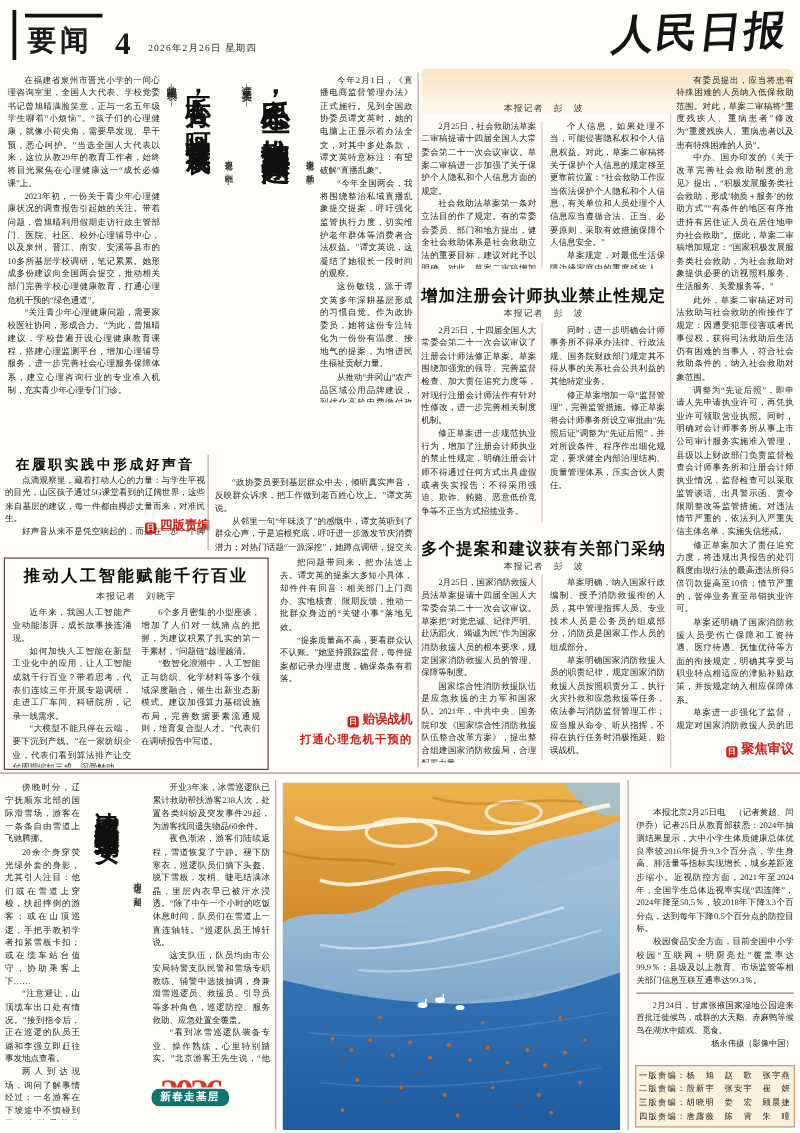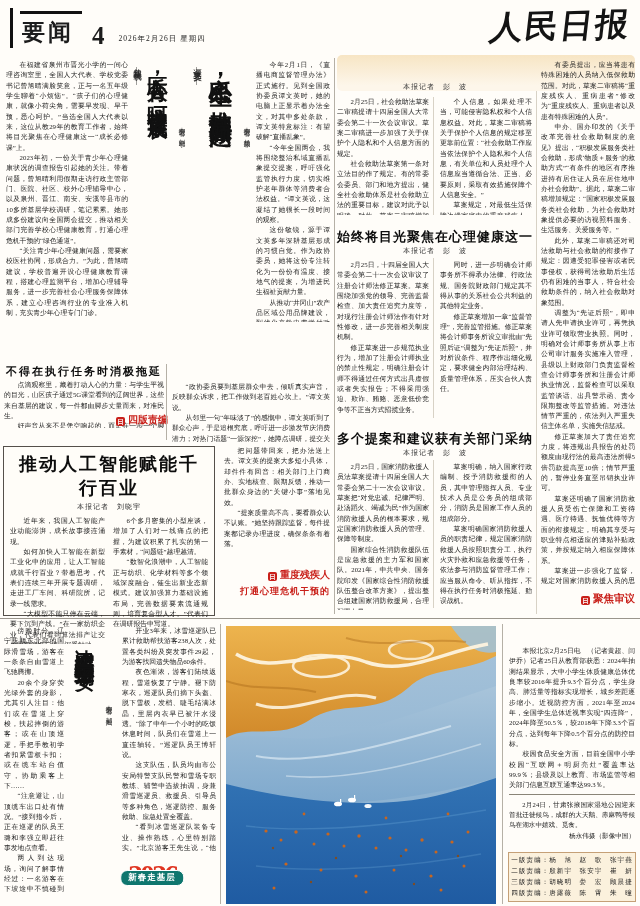--- a/index.html
+++ b/index.html
@@ -87,59 +87,59 @@
   <div class="col vert vby" style="left:242px;top:122px;height:95px;">本报记者　杨颜菲</div>
 
   <div class="col t" style="left:256px;top:60px;width:74px;height:262px;">
     <p>今年2月1日，《直播电商监督管理办法》正式施行。见到全国政协委员谭文英时，她的电脑上正显示着办法全文，对其中多处条款，谭文英特意标注：有望破解“直播乱象”。</p>
     <p>“今年全国两会，我将围绕整治私域直播乱象提交提案，呼吁强化监管执行力度，切实维护老年群体等消费者合法权益。”谭文英说，这凝结了她很长一段时间的观察。</p>
     <p>这份敏锐，源于谭文英多年深耕基层形成的习惯自觉。作为政协委员，她将这份专注转化为一份份有温度、接地气的提案，为增进民生福祉贡献力量。</p>
     <p>从推动“井冈山”农产品区域公用品牌建设，到优化高龄电费缴付政策、加快老旧小区改造、完善交通安全监管法规……多个提案和建议获有关部门采纳，转化为政策措施。</p>
   </div>
 
 
-  <div class="col hhead" style="left:4px;top:364px;width:160px;font-size:11px;letter-spacing:2px;">不得在执行任务时消极拖延</div>
+  <div class="col hhead" style="left:4px;top:364px;width:160px;font-size:11px;letter-spacing:2px;">在履职实践中形成好声音</div>
   <div class="col t" style="left:4px;top:380px;width:160px;height:48px;">
     <p>点滴观察里，藏着打动人心的力量：与学生平视的目光，山区孩子通过5G课堂看到的辽阔世界，这些来自基层的建议，每一件都由脚步丈量而来，对准民生。</p>
     <p>好声音从来不是凭空响起的，而是在一步一个脚印的履职实践中慢慢形成的。</p>
   </div>
   <div class="col rlabel" style="left:116px;top:413px;font-size:10px;">
     <span class="rsq">日</span><span>四版责编</span>
   </div>
 
   <div class="vrule" style="left:166px;top:364px;height:76px;"></div>
 
   <div class="col t" style="left:172px;top:382px;width:158px;height:60px;">
     <p>“政协委员要到基层群众中去，倾听真实声音，反映群众诉求，把工作做到老百姓心坎上。”谭文英说。</p>
     <p>从邻里一句“年味淡了”的感慨中，谭文英听到了群众心声，于是追根究底，呼吁进一步激发节庆消费潜力；对热门话题“一源深挖”，她蹲点调研，提交关于完善消费环境的提案……</p>
   </div>
 
   <div class="aibox">
-    <div class="hhead" style="font-size:18px;letter-spacing:2px;">推动人工智能赋能千行百业</div>
+    <div class="hhead" style="font-size:13px;letter-spacing:2px;">推动人工智能赋能千行百业</div>
     <div class="byline" style="margin:2px 0 4px;">本报记者　刘晓宇</div>
     <div style="display:flex;gap:8px;">
       <div class="t" style="width:96px;height:128px;">
         <p>近年来，我国人工智能产业动能澎湃，成长故事接连涌现。</p>
         <p>如何加快人工智能在新型工业化中的应用，让人工智能成就千行百业？带着思考，代表们连续三年开展专题调研，走进工厂车间、科研院所，记录一线需求。</p>
         <p>“大模型不能只停在云端，要下沉到产线。”在一家纺织企业，代表们看到算法排产让交付周期缩短三成，深受触动。</p>
       </div>
       <div class="t" style="width:96px;height:128px;">
         <p>6个多月密集的小型座谈，增加了人们对一线痛点的把握，为建议积累了扎实的第一手素材，“问题链”越理越清。</p>
         <p>“数智化浪潮中，人工智能正与纺织、化学材料等多个领域深度融合，催生出新业态新模式。建议加强算力基础设施布局，完善数据要素流通规则，培育复合型人才。”代表们在调研报告中写道。</p>
       </div>
     </div>
   </div>
 
   <div class="col t" style="left:224px;top:446px;width:106px;height:118px;">
     <p>把问题带回来，把办法送上去。谭文英的提案大多短小具体，却件件有回音：相关部门上门商办、实地核查、限期反馈，推动一批群众身边的“关键小事”落地见效。</p>
     <p>“提案质量高不高，要看群众认不认账。”她坚持跟踪监督，每件提案都记录办理进度，确保条条有着落。</p>
   </div>
   <div class="col" style="left:222px;top:568px;width:108px;text-align:right;">
     <div class="rlabel" style="font-size:10px;">
-      <span class="rsq">日</span><span>重度残疾人</span>
+      <span class="rsq">日</span><span>贻误战机</span>
     </div>
     <div class="rlabel" style="font-size:9px;margin-top:3px;letter-spacing:1px;">打通心理危机干预的</div>
   </div>
 
   <div class="vrule" style="left:334px;top:58px;height:556px;"></div>
   <div class="vrule" style="left:433px;top:97px;height:118px;background:#d8d2c6;"></div>
   <div class="vrule" style="left:433px;top:258px;height:160px;background:#d8d2c6;"></div>
   <div class="vrule" style="left:433px;top:460px;height:148px;background:#d8d2c6;"></div>
   <div class="vrule" style="left:536px;top:58px;height:556px;background:#d8d2c6;"></div>
 
@@ -148,21 +148,21 @@
   <div class="col byline" style="left:337px;top:82px;width:196px;">本报记者　彭　波</div>
   <div class="col t" style="left:337px;top:97px;width:92px;height:118px;">
     <p>2月25日，社会救助法草案二审稿提请十四届全国人大常委会第二十一次会议审议。草案二审稿进一步加强了关于保护个人隐私和个人信息方面的规定。</p>
     <p>社会救助法草案第一条对立法目的作了规定。有的常委会委员、部门和地方提出，健全社会救助体系是社会救助立法的重要目标，建议对此予以明确。对此，草案二审稿增加规定“健全社会救助体系”，并将“共享改革发展成果”修改为“让人民共享改革发展成果”。</p>
   </div>
   <div class="col t" style="left:440px;top:97px;width:92px;height:118px;">
     <p>个人信息，如果处理不当，可能侵害隐私权和个人信息权益。对此，草案二审稿将关于保护个人信息的规定移至更靠前位置：“社会救助工作应当依法保护个人隐私和个人信息，有关单位和人员处理个人信息应当遵循合法、正当、必要原则，采取有效措施保障个人信息安全。”</p>
     <p>草案规定，对最低生活保障边缘家庭中的重度残疾人、重病患者，可以单人户纳入低保范围。</p>
   </div>
 
-  <div class="col hhead" style="left:337px;top:228px;width:196px;font-size:13px;letter-spacing:1px;">始终将目光聚焦在心理健康这一</div>
+  <div class="col hhead" style="left:337px;top:228px;width:196px;font-size:13px;letter-spacing:1px;">增加注册会计师执业禁止性规定</div>
   <div class="col byline" style="left:337px;top:246px;width:196px;">本报记者　彭　波</div>
   <div class="col t" style="left:337px;top:260px;width:92px;height:158px;">
     <p>2月25日，十四届全国人大常委会第二十一次会议审议了注册会计师法修正草案。草案围绕加强党的领导、完善监督检查、加大责任追究力度等，对现行注册会计师法作有针对性修改，进一步完善相关制度机制。</p>
     <p>修正草案进一步规范执业行为，增加了注册会计师执业的禁止性规定，明确注册会计师不得通过任何方式出具虚假或者失实报告；不得采用强迫、欺诈、贿赂、恶意低价竞争等不正当方式招揽业务。</p>
   </div>
   <div class="col t" style="left:440px;top:260px;width:92px;height:158px;">
     <p>同时，进一步明确会计师事务所不得承办法律、行政法规、国务院财政部门规定其不得从事的关系社会公共利益的其他特定业务。</p>
     <p>修正草案增加一章“监督管理”，完善监管措施。修正草案将会计师事务所设立审批由“先照后证”调整为“先证后照”，并对所设条件、程序作出细化规定，要求健全内部治理结构、质量管理体系，压实合伙人责任。</p>
   </div>
 

